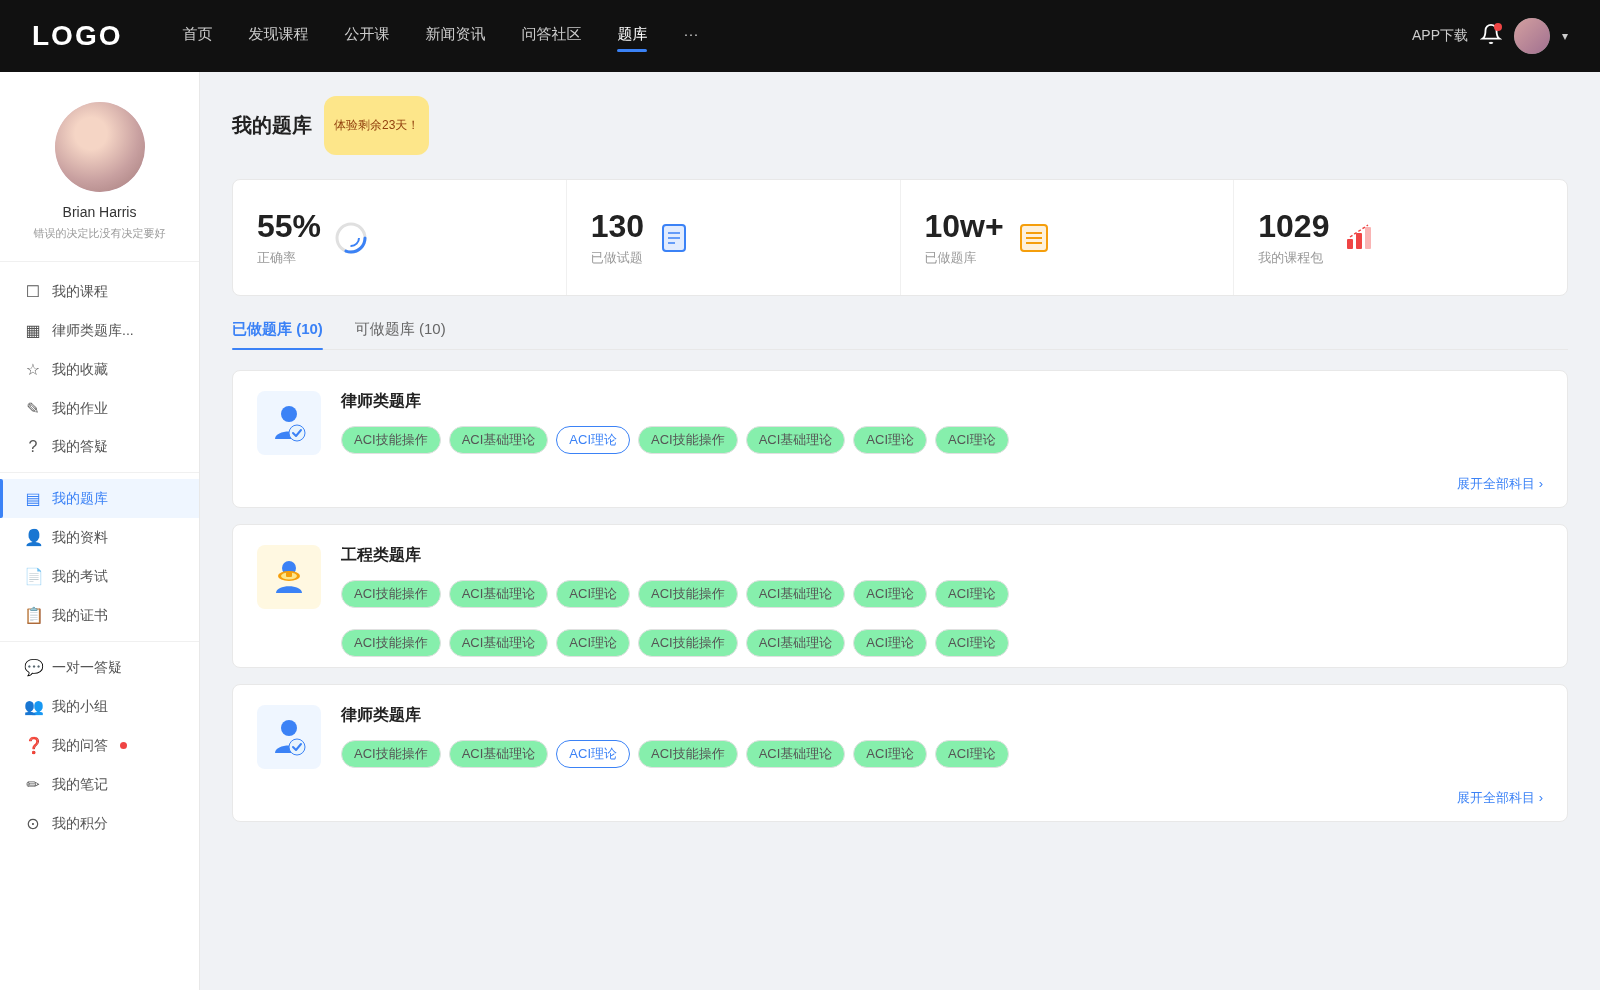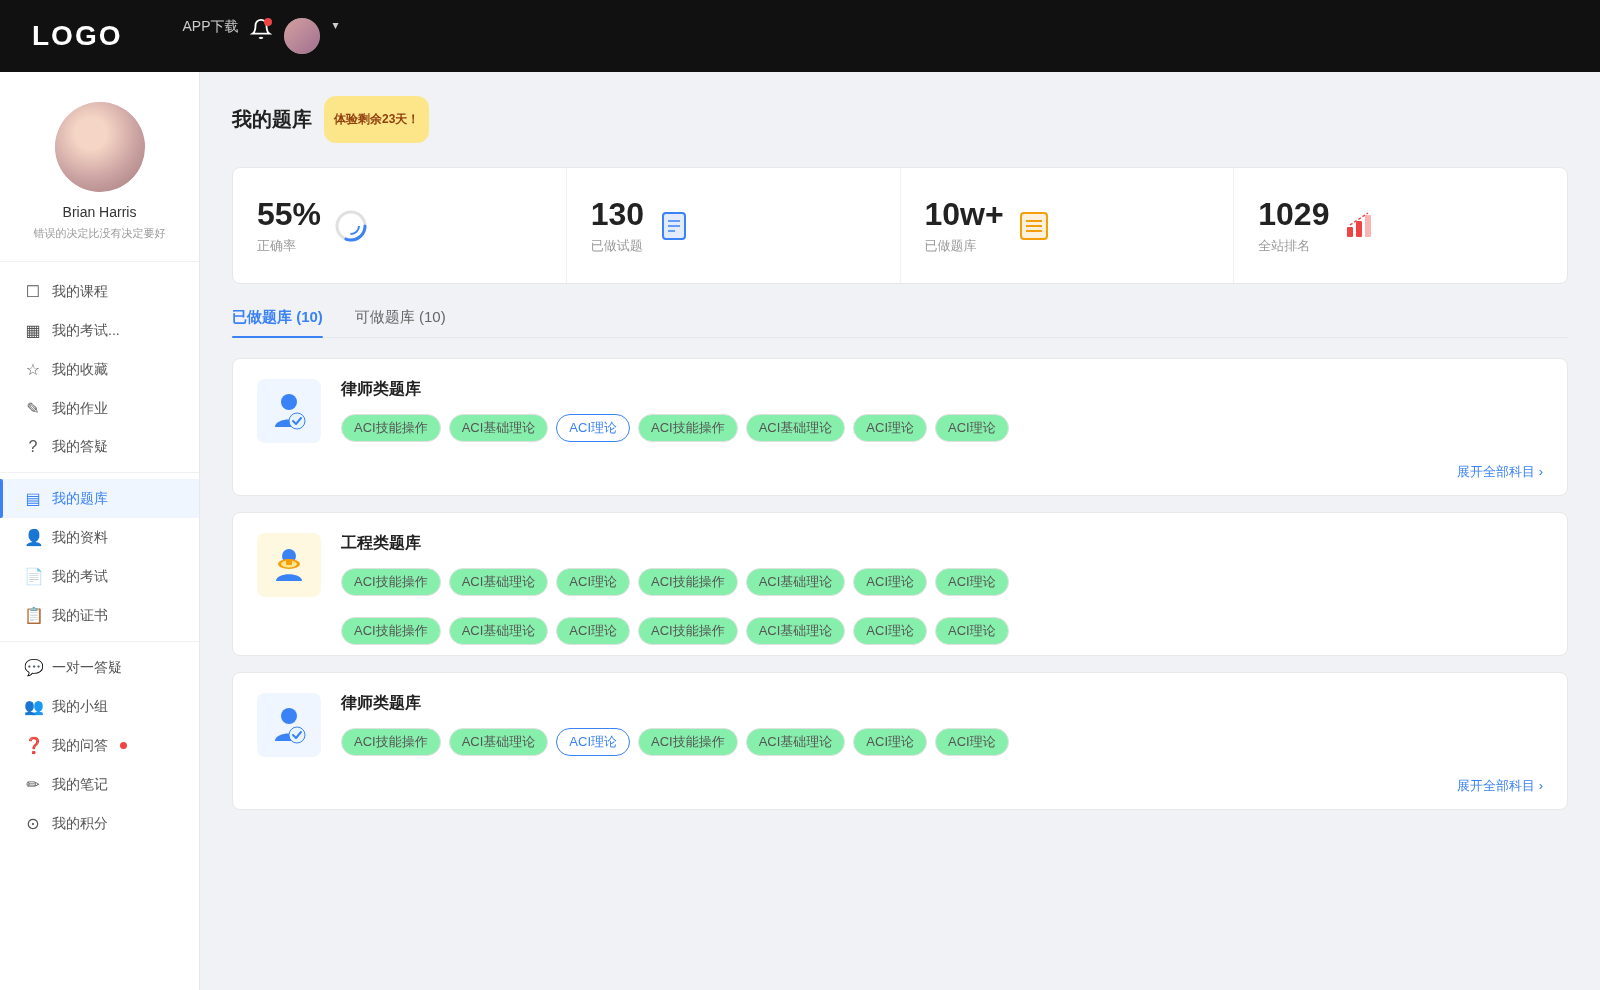--- a/index.html
+++ b/index.html
@@ -40,20 +40,21 @@
       content: '';
       position: absolute;
       bottom: -4px;
       left: 0; right: 0;
       height: 3px;
       background: #3b82f6;
       border-radius: 2px;
     }
     .navbar-right {
       display: flex;
+      align-items: center;
       gap: 12px;
       color: #fff;
     }
     .navbar-app-download {
       color: #ccc;
       font-size: 14px;
       cursor: pointer;
     }
     .navbar-bell {
       position: relative;
@@ -185,23 +186,23 @@
       display: flex;
       align-items: center;
       gap: 12px;
       margin-bottom: 24px;
     }
     .page-title { font-size: 20px; font-weight: 600; color: #222; }
     .trial-badge {
       background: #fde68a;
       color: #92400e;
       font-size: 12px;
-      padding: 15px 10px;
+      padding: 21px 10px;
       border-radius: 12px;
-      font-weight: 700;
+      font-weight: 400;
     }
 
     
     .stats-row {
       display: flex;
       gap: 0;
       background: #fff;
       border-radius: 8px;
       margin-bottom: 24px;
       border: 1px solid #e8e8e8;
@@ -308,20 +309,29 @@
     }
 
     
     .engineer-icon-bg { background: #fff8e1; }
   </style>
 </head>
 <body>
 
 <nav class="navbar">
   <div class="navbar-logo">LOGO</div>
+  <div class="navbar-links">
+    <span class="navbar-link">首页</span>
+    <span class="navbar-link">发现课程</span>
+    <span class="navbar-link">公开课</span>
+    <span class="navbar-link">新闻资讯</span>
+    <span class="navbar-link">问答社区</span>
+    <span class="navbar-link active">题库</span>
+    <span class="navbar-link">···</span>
+  </div>
   <div class="navbar-right">
     <span class="navbar-app-download">APP下载</span>
     <div class="navbar-bell">
       <svg class="navbar-bell-icon" viewBox="0 0 24 24" fill="none" stroke="#fff" stroke-width="2">
         <path d="M18 8A6 6 0 0 0 6 8c0 7-3 9-3 9h18s-3-2-3-9"></path>
         <path d="M13.73 21a2 2 0 0 1-3.46 0"></path>
       </svg>
       <div class="bell-dot"></div>
     </div>
     <div class="navbar-avatar">
@@ -341,21 +351,21 @@
       <div class="profile-name">Brian Harris</div>
       <div class="profile-bio">错误的决定比没有决定要好</div>
     </div>
     <div class="sidebar-menu">
       <div class="sidebar-item">
         <span class="sidebar-icon">☐</span>
         <span>我的课程</span>
       </div>
       <div class="sidebar-item">
         <span class="sidebar-icon">▦</span>
-        <span>我的考试...</span>
+        <span>律师类题库...</span>
       </div>
       <div class="sidebar-item">
         <span class="sidebar-icon">☆</span>
         <span>我的收藏</span>
       </div>
       <div class="sidebar-item">
         <span class="sidebar-icon">✎</span>
         <span>我的作业</span>
       </div>
       <div class="sidebar-item">
@@ -451,21 +461,21 @@
             <rect x="2" y="2" width="26" height="26" rx="3" fill="none" stroke="#f59e0b" stroke-width="2"></rect>
             <line x1="7" y1="10" x2="23" y2="10" stroke="#f59e0b" stroke-width="2"></line>
             <line x1="7" y1="15" x2="23" y2="15" stroke="#f59e0b" stroke-width="2"></line>
             <line x1="7" y1="20" x2="23" y2="20" stroke="#f59e0b" stroke-width="2"></line>
           </svg>
         </div>
       </div>
       <div class="stat-item">
         <div>
           <div class="stat-value">1029</div>
-          <div class="stat-label">全站排名</div>
+          <div class="stat-label">我的课程包</div>
         </div>
         <div class="stat-icon">
           <svg width="30" height="30" viewBox="0 0 30 30">
             <rect x="3" y="16" width="6" height="10" rx="1" fill="#ef4444"></rect>
             <rect x="12" y="10" width="6" height="16" rx="1" fill="#ef4444"></rect>
             <rect x="21" y="4" width="6" height="22" rx="1" fill="#ef4444" opacity="0.4"></rect>
             <polyline points="6,14 15,8 24,2" fill="none" stroke="#ef4444" stroke-width="1.5" stroke-dasharray="3,2"></polyline>
           </svg>
         </div>
       </div>

